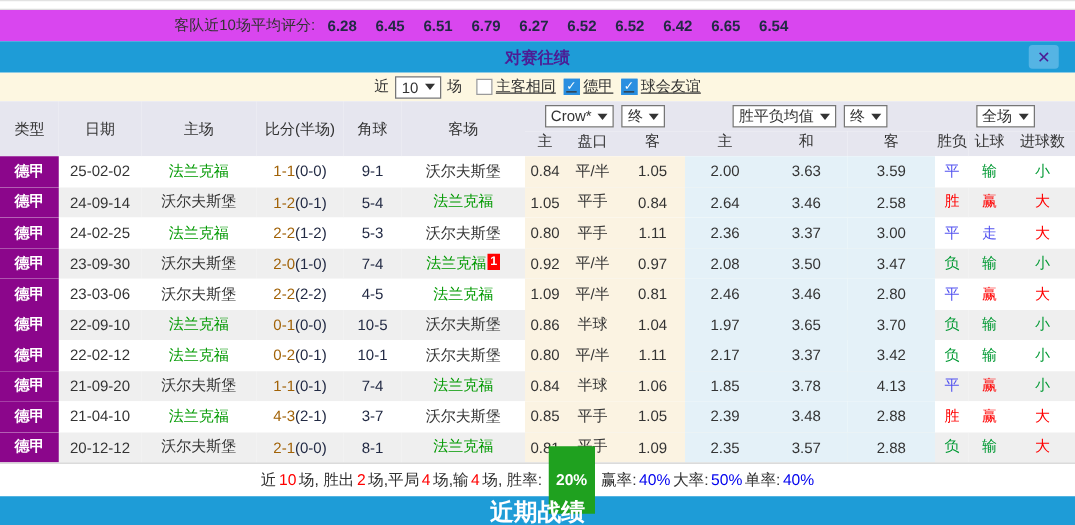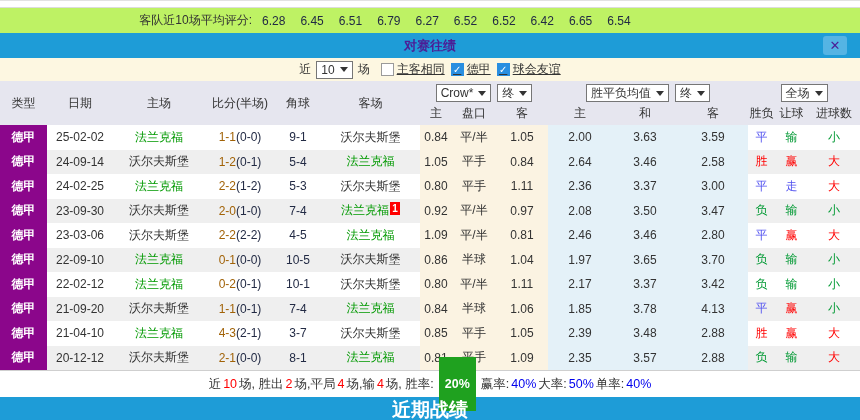--- a/index.html
+++ b/index.html
@@ -2,24 +2,24 @@
 <html><head>
 <meta charset="utf-8">
 <style>
   * { margin:0; padding:0; box-sizing:border-box; }
   body { background:#fff; }
   .app { position:relative; width:860px; height:420px; background:#fff;
          font-family:"Liberation Sans","DejaVu Sans",sans-serif; font-size:12px; color:#333; overflow:hidden; }
 
   .top-strip { height:8px; background:#fff; border-top:1px solid #e2e2e2; border-bottom:1px solid #dcdcdc; }
 
-  .rating-row { height:25px; display:flex; align-items:center; justify-content:center; background:#bef264; padding-right:90px; }
+  .rating-row { height:25px; display:flex; align-items:center; justify-content:center; background:#d946ef; padding-right:90px; }
   .rating-row .lbl { color:#333; margin-right:10px; }
   .rating-vals { display:flex; gap:15px; }
-  .rating-vals span { font-weight:normal; color:#222a44; }
+  .rating-vals span { font-weight:bold; color:#222a44; }
 
   .title-bar { height:25px; background:#1e9cd7; color:#4c1d95; display:flex; align-items:center; justify-content:center;
                font-weight:bold; font-size:13px; position:relative; }
   .close-btn { position:absolute; right:13px; top:3px; width:24px; height:19px; background:#55b4e4; border-radius:3px;
                display:flex; align-items:center; justify-content:center; font-size:13px; font-weight:bold; cursor:pointer; }
 
   .filter-row { height:23px; background:#fdf7e1; display:flex; align-items:center; justify-content:center; gap:5px; }
   .fselect { display:inline-flex; align-items:center; border:1px solid #767676; background:#fff; height:18px;
              padding:0 4px; cursor:pointer; }
   .arr { width:0; height:0; border-left:4px solid transparent; border-right:4px solid transparent;

